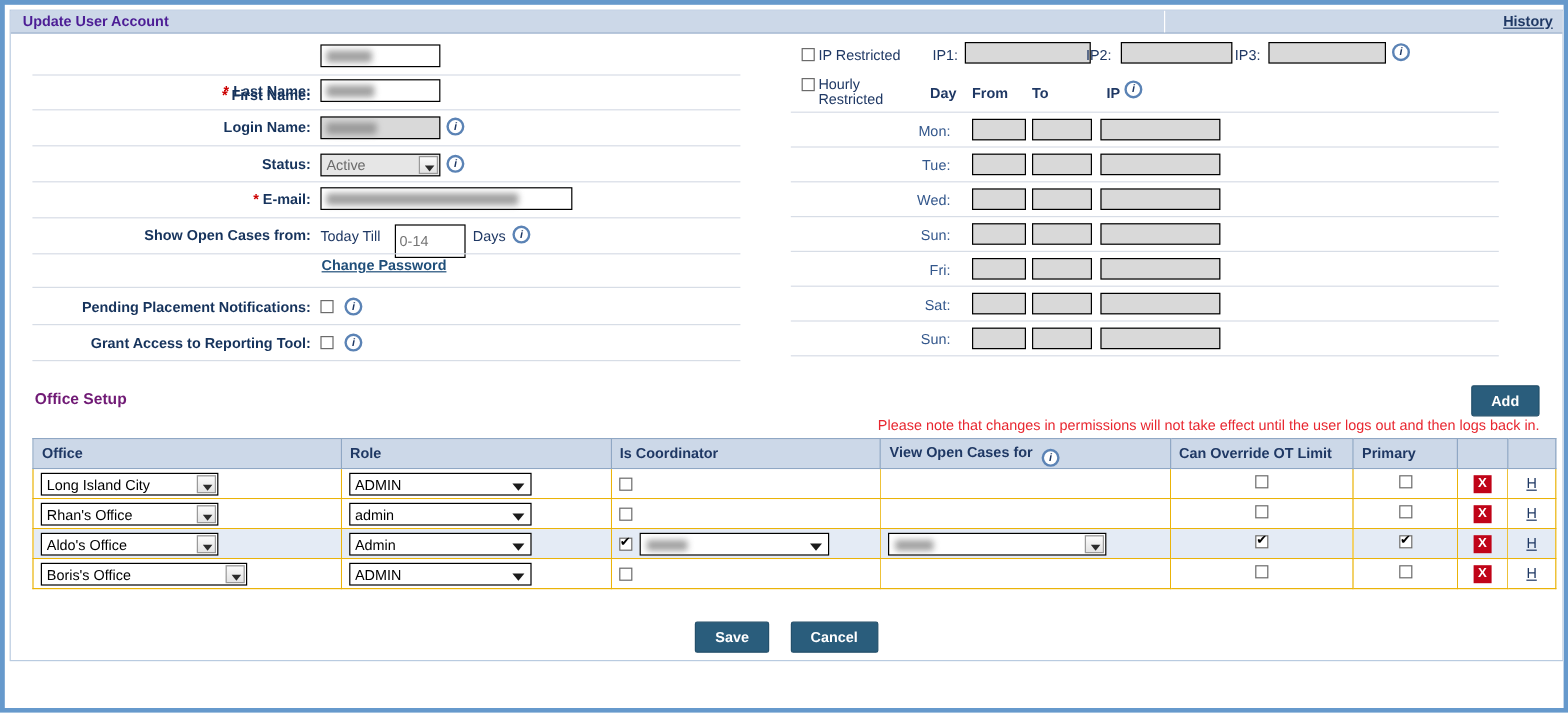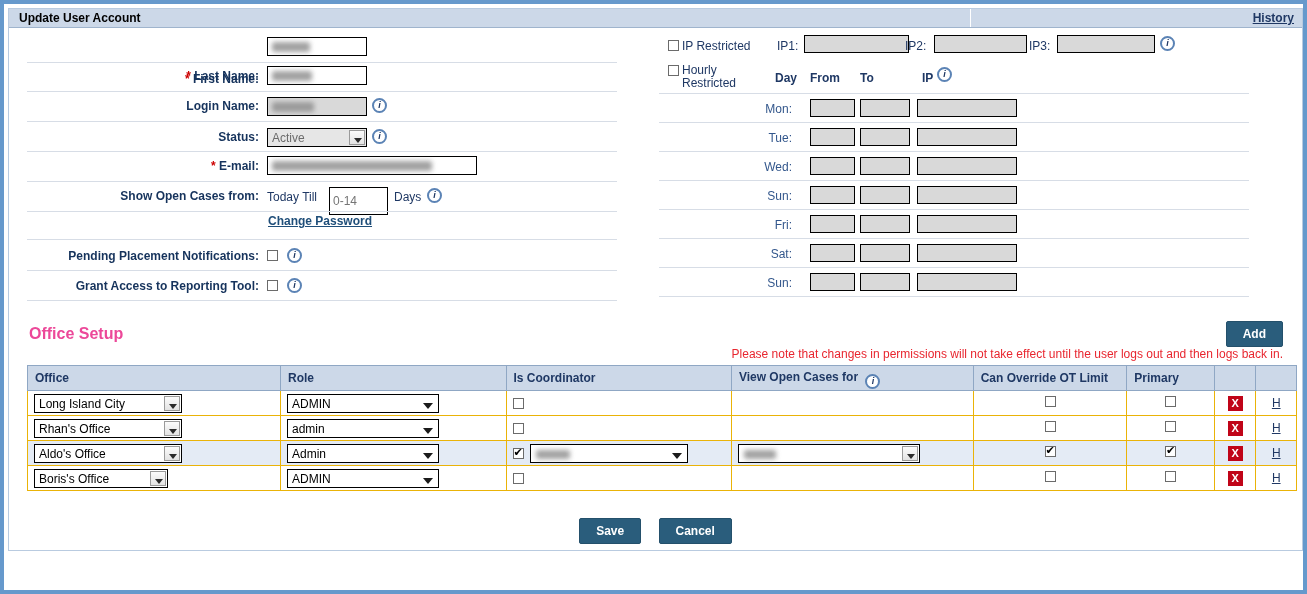--- a/index.html
+++ b/index.html
@@ -5,21 +5,21 @@
   html,body{margin:0;padding:0;background:#ffffff;}
   body{font-family:"Liberation Sans",sans-serif;font-size:12px;color:#1f3864;}
   #page{position:relative;width:1307px;height:594px;box-sizing:border-box;
         border:4px solid #6699cc;background:#ffffff;overflow:hidden;}
   #inner{position:absolute;left:4px;top:4px;width:1295px;height:543px;
          box-sizing:border-box;border:1px solid #b9cbe0;background:#ffffff;}
 
   
   .titlebar{position:absolute;left:0;top:0;width:1293px;height:18px;
             background:#ccd8e8;border-bottom:1px solid #9fb4cd;}
-  .titlebar .tl{position:absolute;left:10px;top:2px;font-weight:bold;font-size:12px;color:#000000;}
+  .titlebar .tl{position:absolute;left:10px;top:2px;font-weight:bold;font-size:12px;color:#4c1d95;}
   .titlebar .sep{position:absolute;left:961px;top:0;width:1px;height:18px;background:#ffffff;}
   .titlebar .hist{position:absolute;right:8px;top:2px;font-weight:bold;font-size:12px;
                   color:#1f3864;text-decoration:underline;cursor:pointer;}
 
   
   .rowline{position:absolute;height:1px;background:#d7dde6;}
   .lbl{position:absolute;font-weight:bold;font-size:12px;color:#16335c;text-align:right;}
   .req{color:#cc0000;font-weight:bold;}
   .txt{position:absolute;box-sizing:border-box;border:1px solid #000000;background:#ffffff;}
   .txt.gray{background:#d9d9d9;}
@@ -60,21 +60,21 @@
   #otable tr.alt td{background:#e4ebf5;}
   .cellcenter{text-align:center;}
   .btn{display:inline-block;background:#2a5d7c;color:#ffffff;font-weight:bold;
        font-size:12px;padding:5px 16px;border:1px solid #24506b;border-radius:2px;
        cursor:pointer;text-align:center;}
   .xbtn{display:inline-block;width:15px;height:15px;background:#c00418;color:#fff;
         font-weight:bold;font-size:11px;line-height:15px;text-align:center;cursor:pointer;}
   .hlink{color:#1f3864;text-decoration:underline;font-size:12px;cursor:pointer;}
   .warn{position:absolute;color:#e8262f;font-size:12px;right:19px;top:338px;white-space:nowrap;}
   .addbtn{position:absolute;right:19px;top:312px;}
-  #officesetup{position:absolute;left:20px;top:316px;font-weight:bold;font-size:16px;color:#ec4899;}
+  #officesetup{position:absolute;left:20px;top:316px;font-weight:bold;font-size:13px;color:#701a75;}
   .savebar{position:absolute;left:0;top:509px;width:1293px;text-align:center;}
   .savebar .btn{margin:0 7px;}
 </style>
 </head>
 <body>
 
 <div id="page">
   <div id="inner">
 
     <div class="titlebar">
@@ -275,21 +275,21 @@
             <td><div class="sel" style="position:relative;display:inline-block;width:148px;height:19px;vertical-align:middle;"><div class="v">Aldo's Office</div><div class="ar"></div></div></td>
             <td><div class="sel flat" style="position:relative;display:inline-block;width:152px;height:19px;vertical-align:middle;"><div class="v">Admin</div><div class="ar"></div></div></td>
             <td><span class="cb on" style="position:relative;display:inline-block;vertical-align:middle;"></span><span class="sel flat" style="position:relative;display:inline-block;width:158px;height:19px;margin-left:6px;vertical-align:middle;"><span class="blur" style="left:5px;top:5px;width:34px;height:9px;"></span><span class="ar"></span></span></td>
             <td><span class="sel" style="position:relative;display:inline-block;width:182px;height:19px;vertical-align:middle;"><span class="blur" style="left:5px;top:5px;width:32px;height:9px;"></span><span class="ar"></span></span></td>
             <td class="cellcenter"><span class="cb on" style="position:relative;display:inline-block;"></span></td>
             <td class="cellcenter"><span class="cb on" style="position:relative;display:inline-block;"></span></td>
             <td class="cellcenter"><span class="xbtn">X</span></td>
             <td class="cellcenter"><span class="hlink">H</span></td>
           </tr>
           <tr>
-            <td><div class="sel" style="position:relative;display:inline-block;width:134px;height:19px;vertical-align:middle;text-align:right;"><div class="v">Boris's Office</div><div class="ar"></div></div></td>
+            <td><div class="sel" style="position:relative;display:inline-block;width:172px;height:19px;vertical-align:middle;text-align:right;"><div class="v">Boris's Office</div><div class="ar"></div></div></td>
             <td><div class="sel flat" style="position:relative;display:inline-block;width:152px;height:19px;vertical-align:middle;"><div class="v">ADMIN</div><div class="ar"></div></div></td>
             <td><span class="cb" style="position:relative;display:inline-block;vertical-align:middle;"></span></td>
             <td></td>
             <td class="cellcenter"><span class="cb" style="position:relative;display:inline-block;"></span></td>
             <td class="cellcenter"><span class="cb" style="position:relative;display:inline-block;"></span></td>
             <td class="cellcenter"><span class="xbtn">X</span></td>
             <td class="cellcenter"><span class="hlink">H</span></td>
           </tr>
         </tbody>
     </table>

